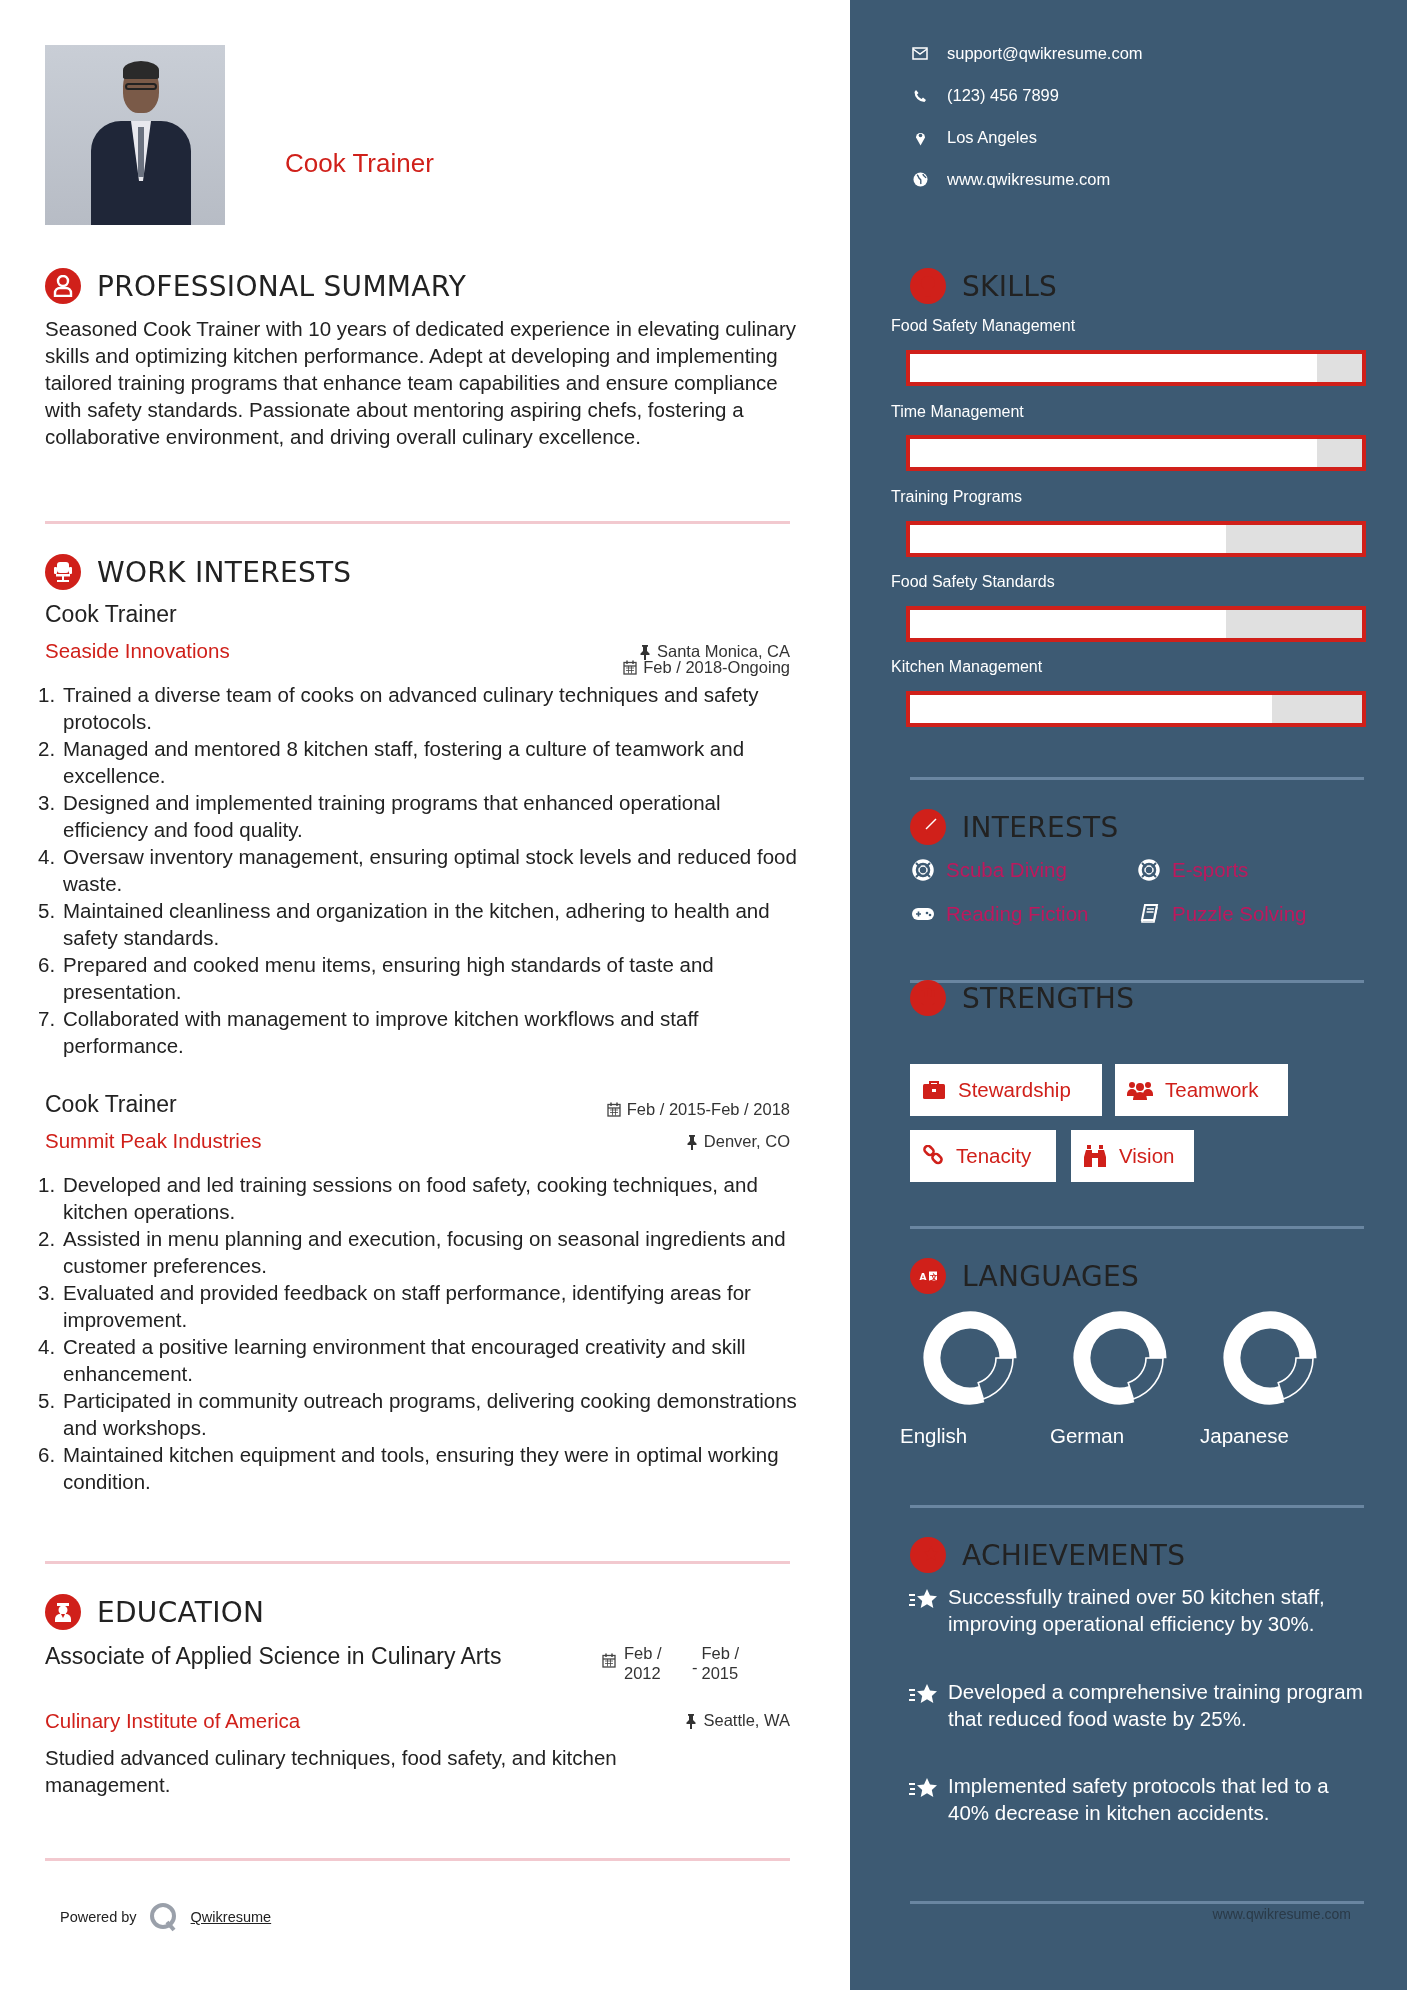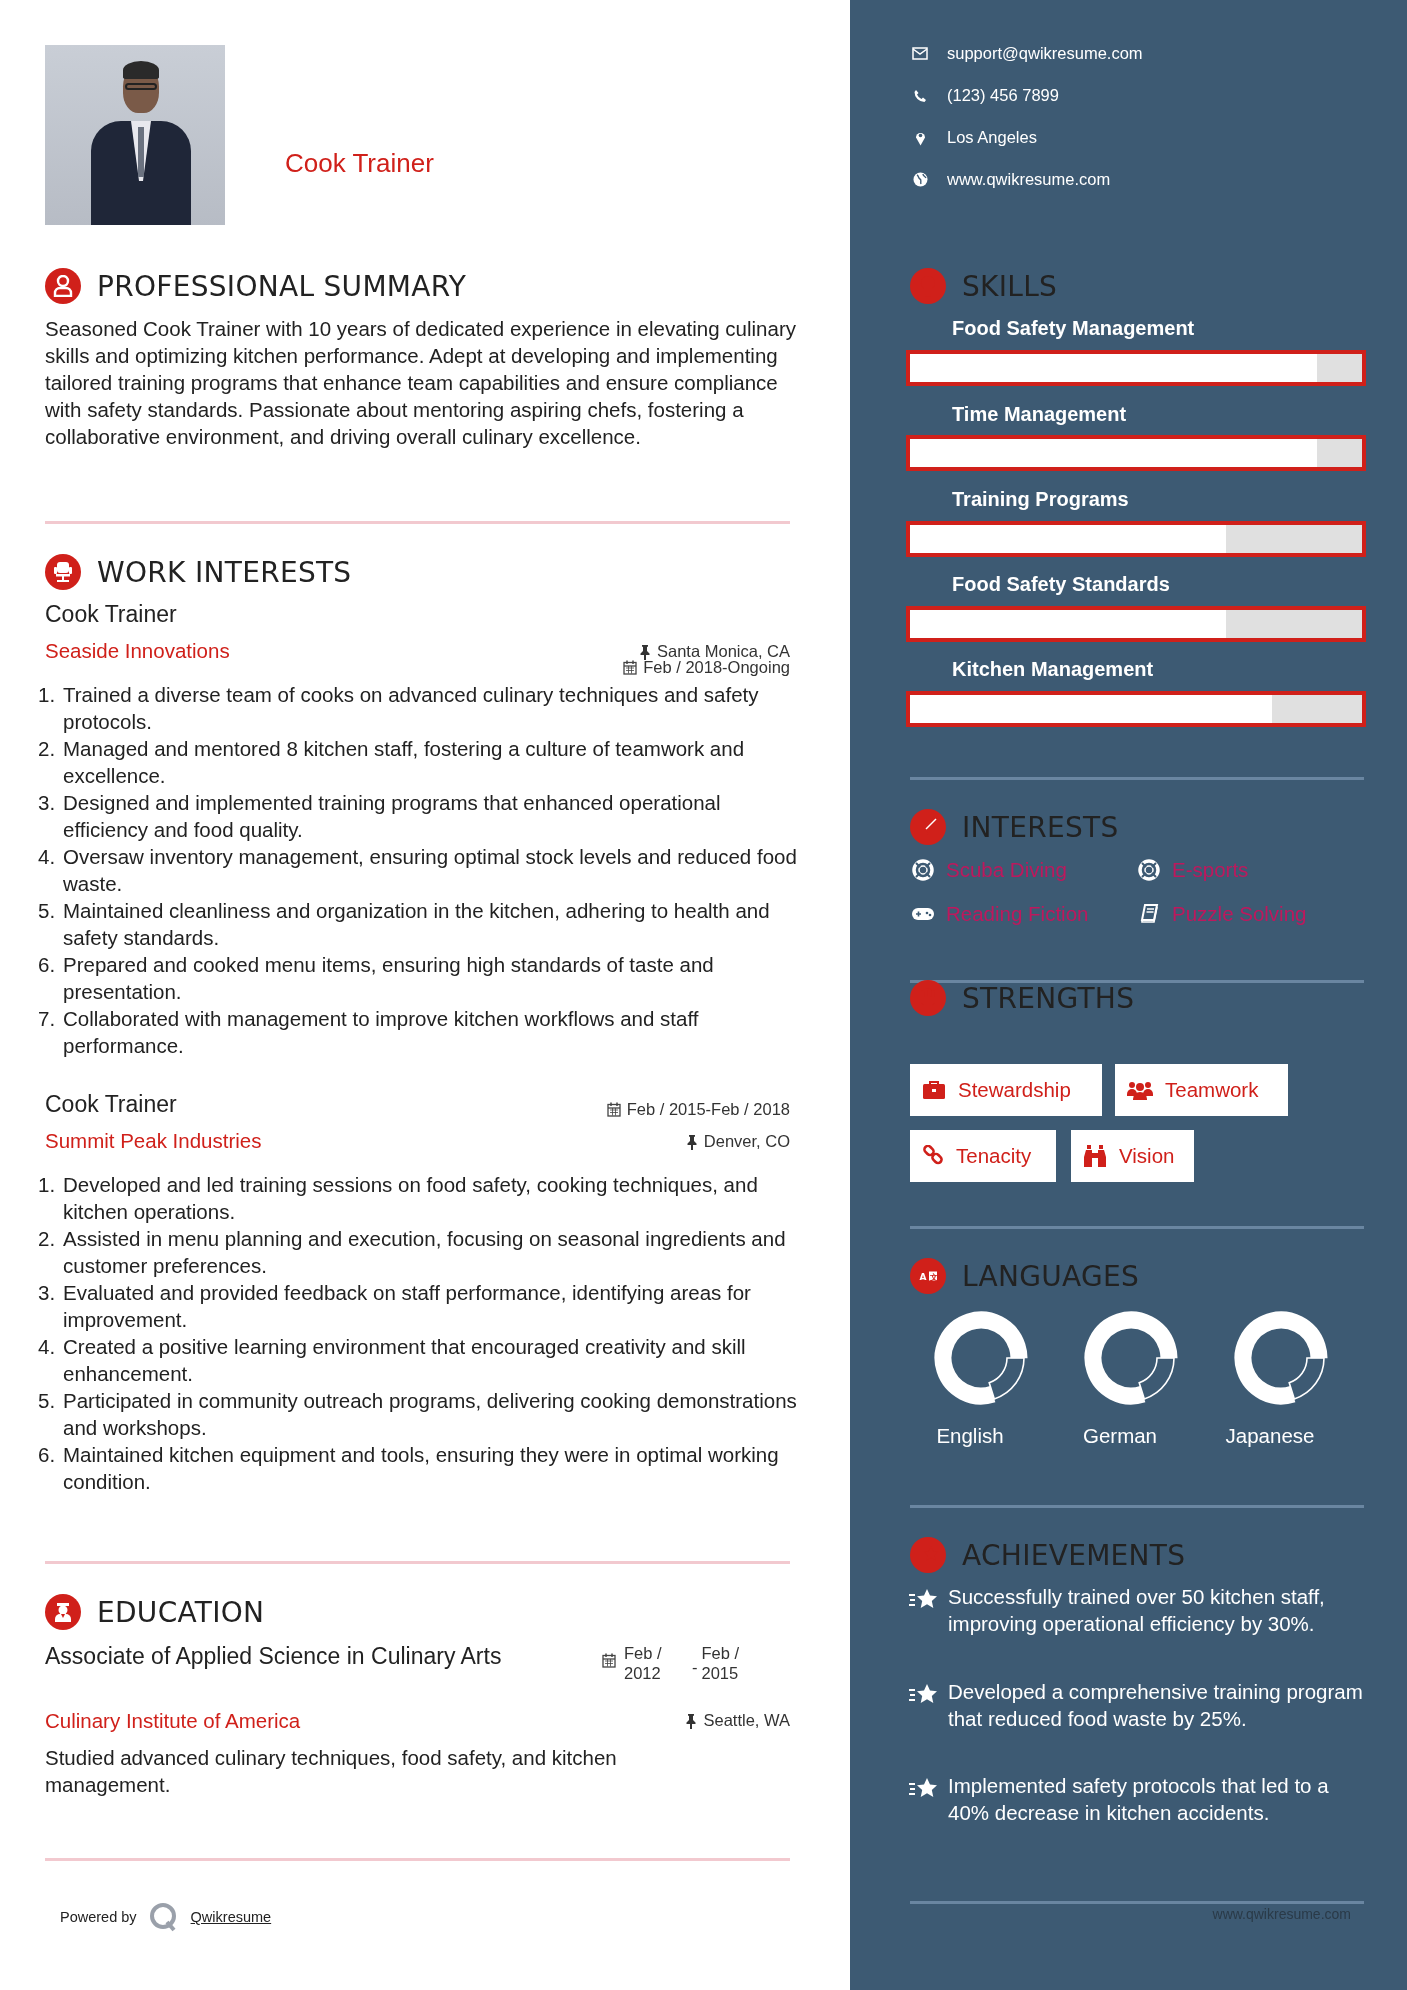--- a/index.html
+++ b/index.html
@@ -36,31 +36,31 @@
   .meta svg { flex: none; }
 
   ol.duties { position: absolute; left: 38px; width: 760px; font-size: 20.5px; line-height: 27px; color: #222; list-style: none; }
   ol.duties li { display: flex; }
   ol.duties li .n { width: 25px; flex: none; }
 
   
   .contact { position: absolute; left: 910px; display: flex; align-items: center; font-size: 16.5px; color: #fff; }
   .contact .ci { width: 20px; margin-right: 17px; display: flex; justify-content: center; }
 
-  .skill-label { position: absolute; left: 952px; font-size: 20px; color: #fff; font-weight: bold; }
+  .skill-label { position: absolute; left: 891px; font-size: 16px; color: #fff; }
   .skill-bar { position: absolute; left: 906px; width: 460px; height: 36px; border: 4px solid #d0201a; background: #e0e0e0; }
   .skill-fill { height: 100%; background: #fff; }
 
   .interest { position: absolute; display: flex; align-items: center; font-size: 20.5px; color: #be185d; }
   .interest .ii { width: 26px; margin-right: 10px; display: flex; justify-content: center; }
 
   .strength { position: absolute; height: 52px; background: #fff; display: flex; align-items: center; padding: 0 12px; font-size: 20.5px; color: #d0201a; }
   .strength .si { margin-right: 12px; display: flex; }
 
-  .lang { position: absolute; text-align: center; width: 140px; }
+  .lang { position: absolute; text-align: left; width: 140px; }
   .lang .lbl { font-size: 20.5px; color: #fff; margin-top: 14px; }
 
   .ach { position: absolute; left: 908px; width: 460px; display: flex; font-size: 20.5px; line-height: 27px; color: #fff; }
   .ach .ai { width: 40px; flex: none; padding-top: 4px; }
 
   .footer-l { position: absolute; left: 60px; top: 1902px; display: flex; align-items: center; font-size: 14.5px; color: #222; }
   .footer-l .qlogo { margin: 0 12px; }
   .footer-l a { color: #222; text-decoration: underline; }
   .footer-r { position: absolute; right: 56px; top: 1906px; font-size: 14px; color: #2a3a48; }
 </style>

